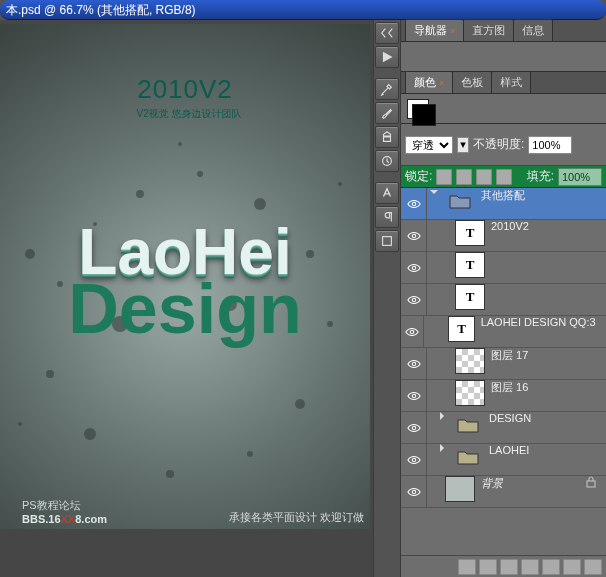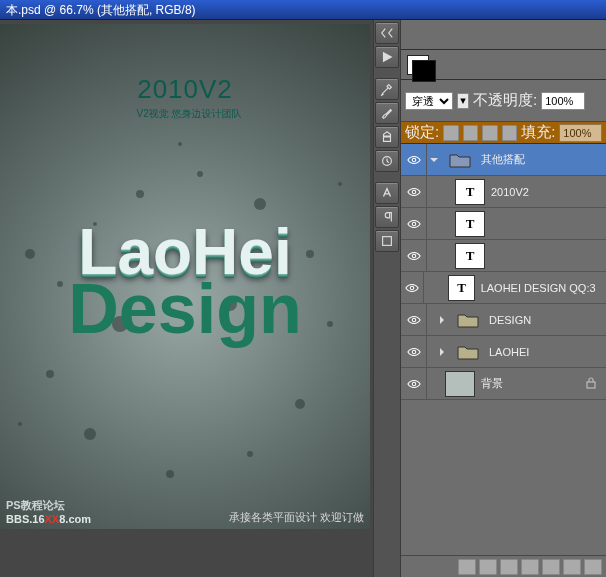--- a/index.html
+++ b/index.html
@@ -1,59 +1,59 @@
 <!DOCTYPE html>
 <html><head>
 <meta charset="utf-8">
 <style>
 * { margin: 0; padding: 0; box-sizing: border-box; font-family: "Microsoft YaHei", Arial, sans-serif; }
 body { width: 606px; height: 577px; background: #535353; overflow: hidden; font-size: 11px; }
 
-.titlebar { height: 20px; background: linear-gradient(#2b5dd0,#1a3c8f); color: #fff; padding: 2px 6px; font-size: 12px; border-bottom: 1px solid #0a1f4a; }
+.titlebar { height: 20px; background: linear-gradient(#2b5dd0,#1a3c8f); color: #fff; padding: 2px 6px; font-size: 12px; border-bottom: 1px solid #0a1f4a; border-radius: 9px; }
 
 .main { display: flex; height: 557px; }
 
 .canvas-wrap { width: 373px; background: #464646; position: relative; }
 .canvas { width: 370px; height: 505px; background: radial-gradient(circle at 50% 55%, #9aa8a6 0%, #647270 50%, #38423f 100%); margin: 4px 0 0 0; position: relative; overflow: hidden; }
 .splatter { position: absolute; inset: 0; pointer-events: none; }
 .headline { position: absolute; top: 50px; left: 0; right: 0; text-align: center; color: #0b5b4e; }
 .headline .y { font-size: 26px; letter-spacing: 1px; font-weight: 300; }
 .headline .s1 { font-size: 10px; letter-spacing: 1px; margin-top: 2px; }
 .headline .s2 { font-size: 10px; margin-top: 2px; padding-left: 8px; }
 .logo { position: absolute; top: 200px; left: 0; right: 0; text-align: center; font-family: "Segoe Script","Comic Sans MS",cursive; font-weight: 700; }
 .logo .l1 { font-size: 64px; color: #e6f2ef; text-shadow: 0 1px 0 #6fb09d, 0 2px 0 #58998a, 0 3px 0 #3f8274, 0 4px 0 #2a6c5f, 0 5px 6px rgba(0,0,0,.6); line-height: .9; }
 .logo .l2 { font-size: 70px; color: #1d7a5a; text-shadow: 0 1px 0 #0a4a37, 0 2px 0 #083b2c, 0 3px 0 #062d22, 0 4px 8px rgba(0,0,0,.7), 0 0 2px rgba(255,255,255,.35) inset; line-height: .9; margin-top: -4px; }
 .canvas-foot { position: absolute; bottom: 0; left: 0; right: 0; height: 40px; display: flex; align-items: flex-end; justify-content: space-between; padding: 4px 6px; color: #d9d9d9; font-size: 11px; }
-.wm { color: #cfd6d2; font-weight: 700; }
+.wm { color: #cfd6d2; font-weight: 400; margin-left: 16px; }
 .wm b { color: #dfe7e2; } .wm i { color: #e1372a; font-style: normal; }
 
 .tool-col { width: 28px; background: #535353; display: flex; flex-direction: column; align-items: center; padding-top: 2px; gap: 2px; border-left:1px solid #3a3a3a;border-right:1px solid #3a3a3a;}
 .tool-col .gap{height:6px;}
 .tbtn { width: 24px; height: 22px; background: linear-gradient(#6e6e6e,#5a5a5a); border: 1px solid #3a3a3a; border-radius: 2px; display: flex; align-items: center; justify-content: center; cursor: pointer; box-shadow: inset 0 1px 0 rgba(255,255,255,.2);}
 .tbtn svg{width:14px;height:14px;stroke:#ddd;fill:none;stroke-width:1.3;}
 
 .panels { width: 205px; background: #535353; display: flex; flex-direction: column; }
 .tabrow { height: 22px; display: flex; align-items: flex-end; border-bottom: 1px solid #2f2f2f; padding-left: 4px; gap: 0; background:#535353;}
 .tab { padding: 3px 8px; color: #ddd; font-size: 11px; border: 1px solid #2f2f2f; border-bottom: none; background: #5e5e5e; cursor: pointer; border-radius:2px 2px 0 0; margin-right:-1px;}
 .tab.active { background: #6e6e6e; color: #fff; }
 .tab .x { margin-left: 3px; color: #c7762c; font-size: 9px; cursor:pointer;}
 .pnav { height: 30px; background:#6e6e6e; border-bottom:1px solid #2f2f2f; }
 .pcolor { height: 30px; background:#6e6e6e; border-bottom:1px solid #2f2f2f; display:flex;align-items:center;padding:3px 6px;gap:4px; }
 .swatch{width:22px;height:20px;border:1px solid #222;background:#fff;position:relative;}
 .swatch:after{content:"";position:absolute;left:4px;top:4px;width:22px;height:20px;border:1px solid #222;background:#000;}
 
 .layers-opts { height: 42px; display: flex; align-items: center; padding: 0 4px; gap: 4px; background:#6e6e6e; border-bottom:1px solid #474747;}
 .sel { height: 18px; background: #fff; border: 1px solid #888; font-size: 11px; padding: 0 2px; }
-.lbl { color: #eee; font-size: 15px; white-space:nowrap;}
+.lbl { color: #eee; font-size: 12px; white-space:nowrap;}
 .pct { width: 44px; height: 18px; background: #fff; border: 1px solid #888; display:inline-flex;align-items:center;padding:0 3px;font-size:11px;color:#000;}
-.lock-row { height: 22px; display: flex; align-items: center; padding: 0 4px; gap: 4px; background:#a16207;border-bottom:1px solid #2f2f2f;}
+.lock-row { height: 22px; display: flex; align-items: center; padding: 0 4px; gap: 4px; background:#15803d;border-bottom:1px solid #2f2f2f;}
 .mini { width:16px;height:16px;border:1px solid #888;background:#aaa;border-radius:1px;cursor:pointer;}
 
 .layer-list { flex: 1; overflow: auto; background: #6e6e6e; }
-.layer { height: 32px; display: flex; align-items: center; border-bottom: 1px solid #555; padding-right: 10px; }
+.layer { height: 32px; display: flex; align-items: flex-start; border-bottom: 1px solid #555; padding-right: 10px; }
 .eye { width: 26px; height: 100%; display: flex; align-items: center; justify-content: center; border-right: 1px solid #555; cursor: pointer; }
 .eye svg{width:14px;height:10px;stroke:#fff;fill:none;stroke-width:1.2;}
 .thumb { width: 30px; height: 26px; margin: 0 4px; background: #fff; border: 1px solid #333; display: flex; align-items: center; justify-content: center; font-size: 13px; font-family: Georgia, serif; font-weight:700;}
 .thumb.check{background:
   linear-gradient(45deg,#ccc 25%,transparent 25%,transparent 75%,#ccc 75%) 0 0/12px 12px,
   linear-gradient(45deg,#ccc 25%,#fff 25%,#fff 75%,#ccc 75%) 6px 6px/12px 12px;}
 .thumb.folder{background:none;border:none;}
 .thumb.folder svg{width:22px;height:18px;}
 .thumb.bg{background:#b4bfbb;font-size:0;}
 .twist{width:14px;display:flex;align-items:center;justify-content:center;cursor:pointer;}
@@ -166,22 +166,32 @@
         </svg>
       </div>
     <div class="tbtn">
         <svg viewBox="0 0 16 16">
           <rect x="3" y="3" width="10" height="10"></rect>
         </svg>
       </div>
   </div>
 
   <div class="panels">
+    <div class="tabrow">
+      <div class="tab active"><span>导航器</span><span class="x">×</span></div>
+      <div class="tab">直方图</div>
+      <div class="tab">信息</div>
+    </div>
     <div class="pnav"></div>
 
+    <div class="tabrow">
+      <div class="tab active"><span>颜色</span><span class="x">×</span></div>
+      <div class="tab">色板</div>
+      <div class="tab">样式</div>
+    </div>
     <div class="pcolor">
       <div class="swatch"></div>
     </div>
 
 
     <div class="layers-opts">
       <select class="sel"><option>穿透</option></select>
       <div class="arrow">▾</div>
       <span class="lbl">不透明度:</span>
       <span class="pct">
@@ -256,20 +266,42 @@
         <div class="eye">
             <svg viewBox="0 0 16 10">
               <path d="M1 5c2-3 5-4 7-4s5 1 7 4c-2 3-5 4-7 4S3 8 1 5z"></path>
               <circle cx="8" cy="5" r="2"></circle>
             </svg>
           </div>
         <div class="ind"></div>
         <div class="thumb">T</div>
         <span class="lname">LAOHEI DESIGN QQ:3917</span>
       </div>
+      <div class="layer sub">
+        <div class="eye">
+            <svg viewBox="0 0 16 10">
+              <path d="M1 5c2-3 5-4 7-4s5 1 7 4c-2 3-5 4-7 4S3 8 1 5z"></path>
+              <circle cx="8" cy="5" r="2"></circle>
+            </svg>
+          </div>
+        <div class="ind"></div>
+        <div class="thumb check"></div>
+        <span class="lname">图层 17</span>
+      </div>
+      <div class="layer sub">
+        <div class="eye">
+            <svg viewBox="0 0 16 10">
+              <path d="M1 5c2-3 5-4 7-4s5 1 7 4c-2 3-5 4-7 4S3 8 1 5z"></path>
+              <circle cx="8" cy="5" r="2"></circle>
+            </svg>
+          </div>
+        <div class="ind"></div>
+        <div class="thumb check"></div>
+        <span class="lname">图层 16</span>
+      </div>
 
       <div class="layer grp">
         <div class="eye">
             <svg viewBox="0 0 16 10">
               <path d="M1 5c2-3 5-4 7-4s5 1 7 4c-2 3-5 4-7 4S3 8 1 5z"></path>
               <circle cx="8" cy="5" r="2"></circle>
             </svg>
           </div>
         <div class="ind"></div>
         <div class="twist">
@@ -306,21 +338,21 @@
       </div>
       <div class="layer">
         <div class="eye">
             <svg viewBox="0 0 16 10">
               <path d="M1 5c2-3 5-4 7-4s5 1 7 4c-2 3-5 4-7 4S3 8 1 5z"></path>
               <circle cx="8" cy="5" r="2"></circle>
             </svg>
           </div>
         <div class="spacer"></div>
         <div class="thumb bg"></div>
-        <span class="lname" style="">背景</span>
+        <span class="lname" style="font-style:italic">背景</span>
         <span class="lock-i"><svg viewBox="0 0 10 12">
               <rect x="1" y="5" width="8" height="6"></rect>
               <path d="M3 5V3a2 2 0 114 0v2"></path>
             </svg></span>
       </div>
     </div>
 
     <div class="panel-foot">
       <div class="mini"></div>
       <div class="mini"></div>

